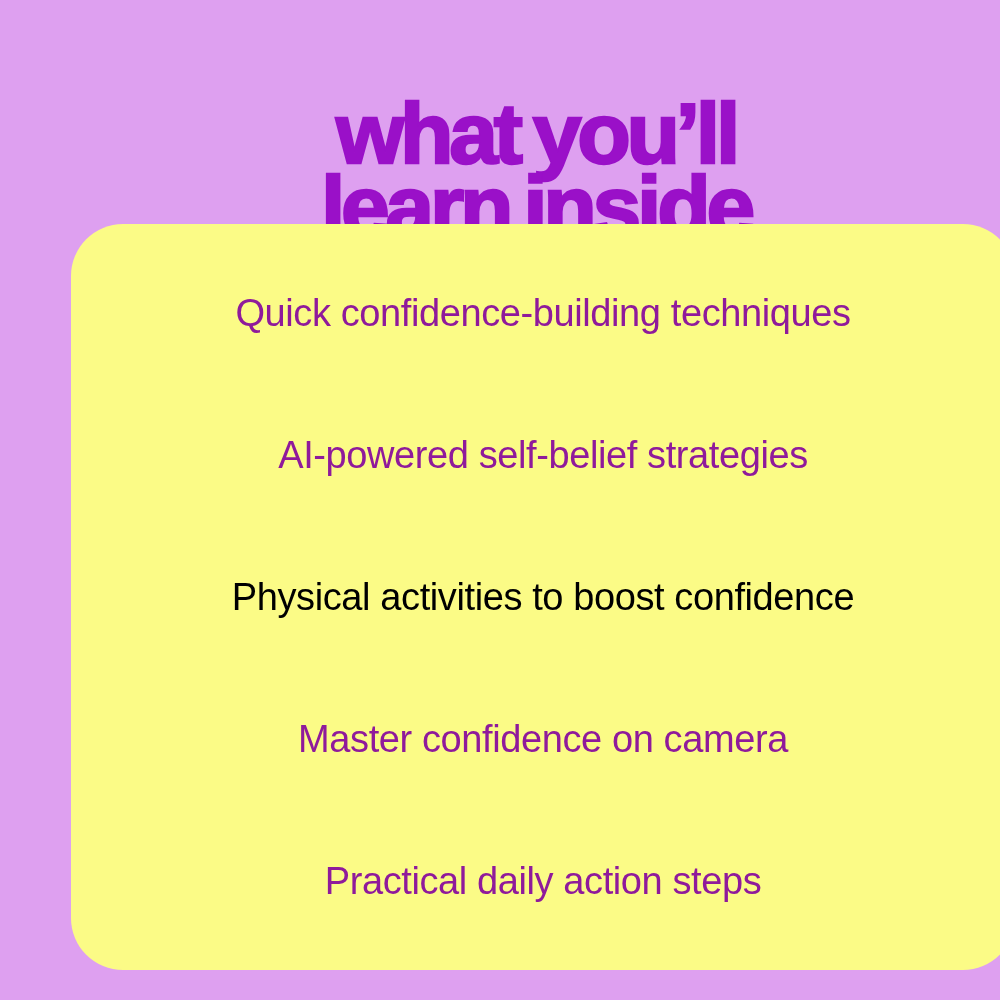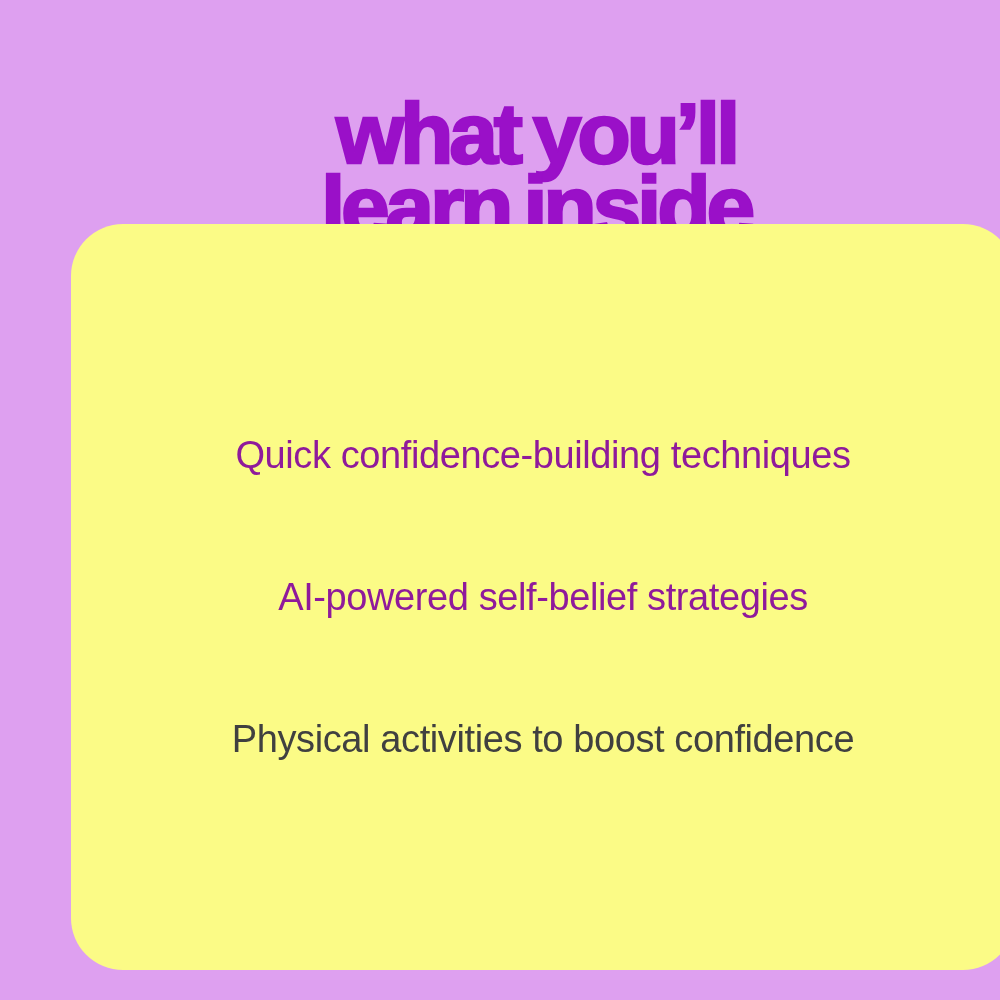--- a/index.html
+++ b/index.html
@@ -103,17 +103,19 @@
 
   <h1 class="headline" style="color: rgb(154, 16, 200); -webkit-text-stroke-color: rgb(154, 16, 200);">
     <span class="headline-line line-1">what you’ll</span>
     <span class="headline-line line-2">learn inside</span>
   </h1>
 
   <div class="card" style="background: rgb(251, 251, 134);">
     <ul class="benefit-list">
       <li class="benefit-item" style="color: rgb(143, 26, 155);">Quick confidence-building techniques</li>
       <li class="benefit-item" style="color: rgb(143, 26, 155); text-align: right;">AI-powered self-belief strategies</li>
-      <li class="benefit-item" style="color: #404040; text-align: right;">Physical activities to boost confidence</li>
+      <li class="benefit-item" style="color: #000000; text-align: right;">Physical activities to boost confidence</li>
+      <li class="benefit-item" style="color: rgb(143, 26, 155);">Master confidence on camera</li>
+      <li class="benefit-item" style="color: rgb(143, 26, 155);">Practical daily action steps</li>
     </ul>
   </div>
 
 </div>
 
 </body></html>

